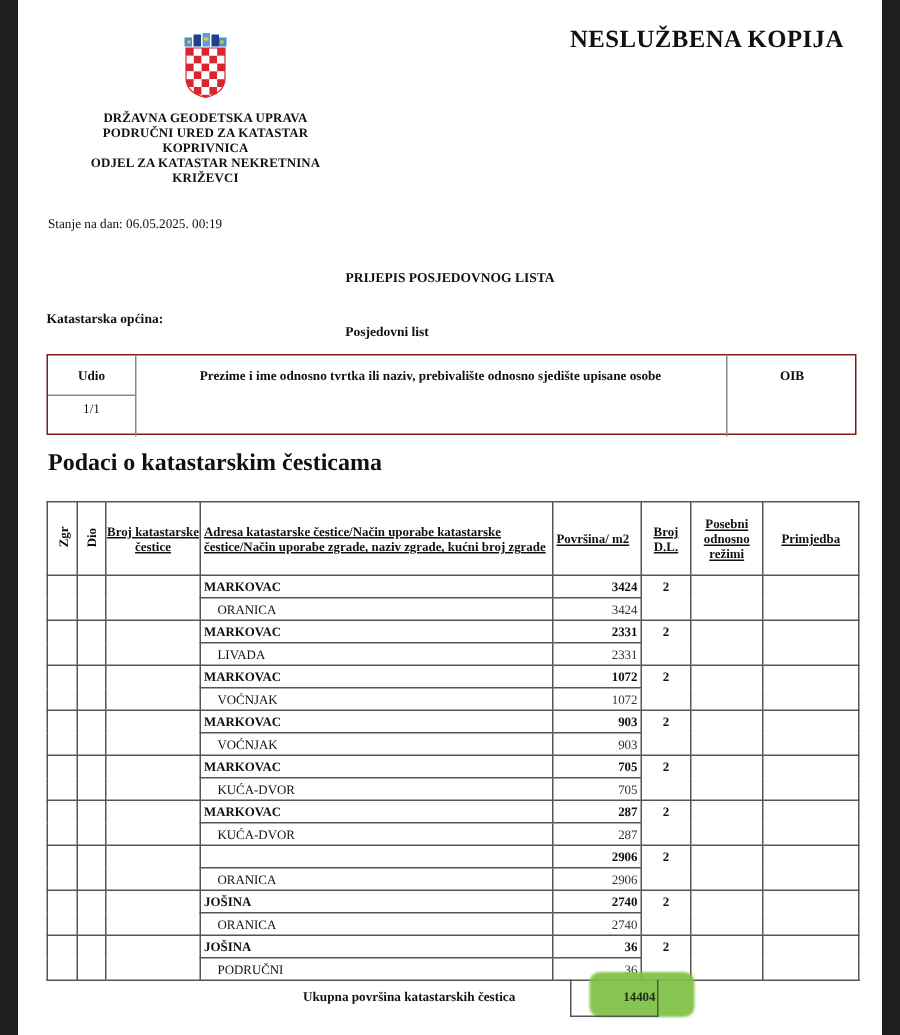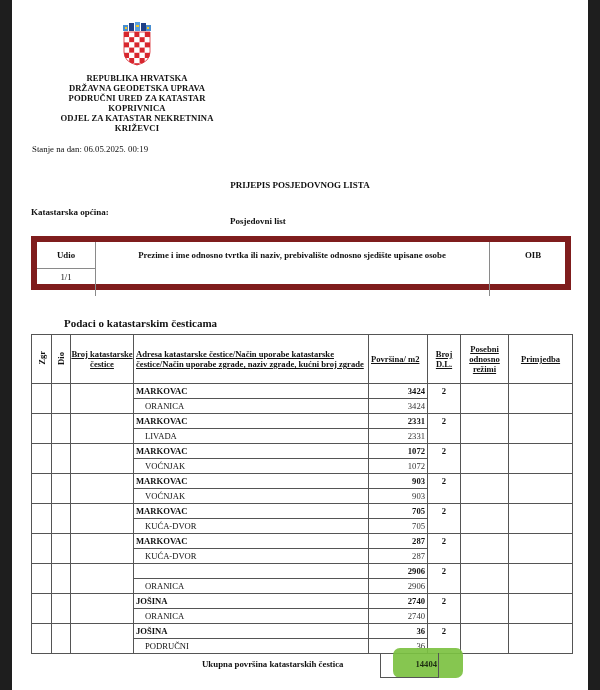--- a/index.html
+++ b/index.html
@@ -9,26 +9,26 @@
   .crest { position:absolute; left:110px; top:22px; width:30px; height:44px; }
   .inst { position:absolute; left:30px; top:73px; width:190px; text-align:center;
           font-weight:bold; font-size:8.6px; line-height:10px; letter-spacing:0.1px; }
   .unofficial { position:absolute; left:368px; top:16px; font-weight:bold; font-size:16.5px; letter-spacing:0.3px; }
   .stanje { position:absolute; left:20px; top:144px; font-size:8.8px; }
   .doc-title { position:absolute; left:0; width:576px; top:180px; text-align:center; font-weight:bold; font-size:9px; }
   .ko { position:absolute; left:19px; top:207px; font-weight:bold; font-size:9px; }
   .pl { position:absolute; left:0; width:492px; top:216px; text-align:center; font-weight:bold; font-size:9px; }
 
   
-  .owner { position:absolute; left:19px; top:236px; width:540px; height:54px; border:6px solid #7f1d1d; box-sizing:border-box; }
+  .owner { position:absolute; left:19px; top:236px; width:540px; height:54px; border:1px solid #7f1d1d; box-sizing:border-box; }
   .owner .c { position:absolute; font-size:8.8px; text-align:center; }
   .owner .vline { position:absolute; top:0; width:1px; background:#8a8a8a; }
   .owner .hline { position:absolute; height:1px; background:#8a8a8a; }
 
-  .section-title { position:absolute; left:20px; top:317px; font-weight:bold; font-size:11px;margin-left:32px; }
+  .section-title { position:absolute; left:20px; top:300px; font-weight:bold; font-size:16px; }
 
   
   .pt { position:absolute; left:19px; top:334px; width:541px; }
   table.parcels { border-collapse:collapse; width:541px; table-layout:fixed; }
   table.parcels th, table.parcels td { border:1px solid #555; padding:0; font-size:8.6px; }
   table.parcels th { font-weight:bold; height:48px; text-align:center; vertical-align:middle; line-height:10px;text-decoration:underline; }
   table.parcels th.left { text-align:left; padding-left:2px; }
   .vert { writing-mode:vertical-rl; transform:rotate(180deg); display:inline-block; }
   table.parcels td.sub { height:14px; line-height:14px; }
   td.addr-main { font-weight:bold; padding-left:2px !important; }
@@ -96,28 +96,28 @@
         <rect x="2" y="41.2" width="5.2" height="5.2" fill="#d7262e"></rect>
         <rect x="7.2" y="41.2" width="5.2" height="5.2" fill="#ffffff"></rect>
         <rect x="12.4" y="41.2" width="5.2" height="5.2" fill="#d7262e"></rect>
         <rect x="17.6" y="41.2" width="5.2" height="5.2" fill="#ffffff"></rect>
         <rect x="22.8" y="41.2" width="5.2" height="5.2" fill="#d7262e"></rect>
       </g>
     <path d="M2 10 H28 V30 Q28 40 15 43 Q2 40 2 30 Z" fill="none" stroke="#d7262e" stroke-width="0.8"></path>
   </svg>
 
   <div class="inst">
-    <div>REPUBLIKA HRVATSKA</div>
     <div>DRŽAVNA GEODETSKA UPRAVA</div>
     <div>PODRUČNI URED ZA KATASTAR</div>
     <div>KOPRIVNICA</div>
     <div>ODJEL ZA KATASTAR NEKRETNINA</div>
     <div>KRIŽEVCI</div>
   </div>
 
+  <div class="unofficial">NESLUŽBENA KOPIJA</div>
   <div class="stanje">Stanje na dan: 06.05.2025. 00:19</div>
 
   <div class="doc-title">PRIJEPIS POSJEDOVNOG LISTA</div>
   <div class="ko">Katastarska općina:</div>
   <div class="pl">Posjedovni list</div>
 
   <div class="owner">
     <div class="vline" style="left:58px; height:54px;"></div>
     <div class="vline" style="left:452px; height:54px;"></div>
     <div class="hline" style="left:0; width:58px; top:26px;"></div>

